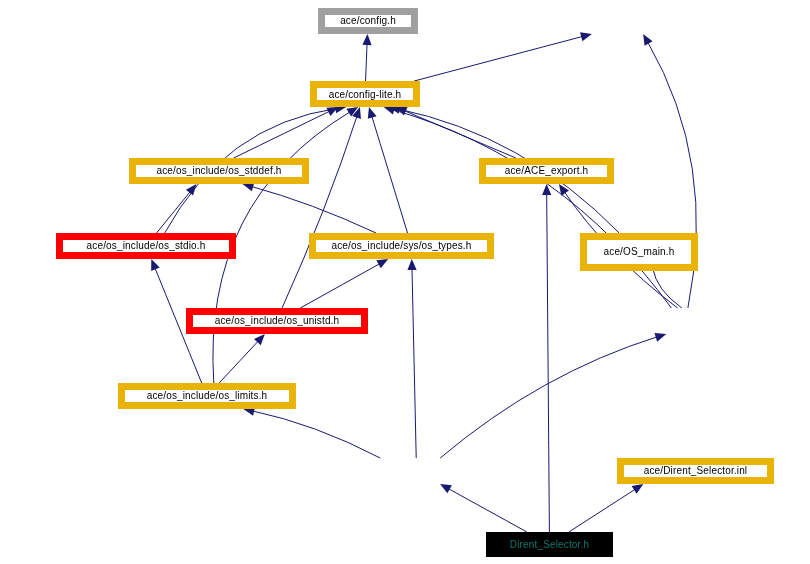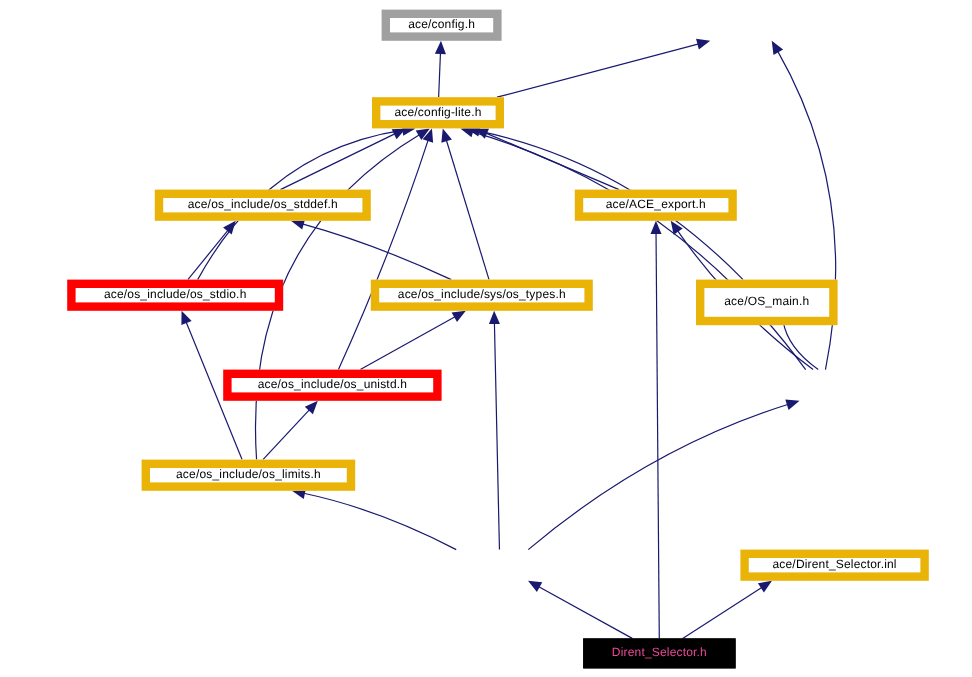--- a/index.html
+++ b/index.html
@@ -19,21 +19,21 @@
     border:7px solid #eab308;
     color:#000000;
     font-size:10px;
     line-height:1;
     white-space:nowrap;
     letter-spacing:0.15px;
     z-index:5;
   }
   .node.red{border-color:#ff0000;}
   .node.gray{border-color:#a0a0a0;}
-  .node.current{background:#000000;color:#ec4899;border-color:#000000;}
+  .node.current{background:#000000;color:#0f766e;border-color:#000000;}
 </style>
 </head>
 <body>
 
 <div id="graph">
   <svg id="edges" viewBox="0 0 810 564">
       <path d="M 365.53 81.00 Q 366.50 57.50 367.10 42.99" fill="none" stroke="#191970" stroke-width="1"></path>
       <polygon points="367.47,34.00 371.61,45.18 362.42,44.80" fill="#191970"></polygon>
       <path d="M 414.15 81.00 Q 503.00 57.50 583.15 36.30" fill="none" stroke="#191970" stroke-width="1"></path>
       <polygon points="591.85,34.00 582.39,41.26 580.04,32.37" fill="#191970"></polygon>

